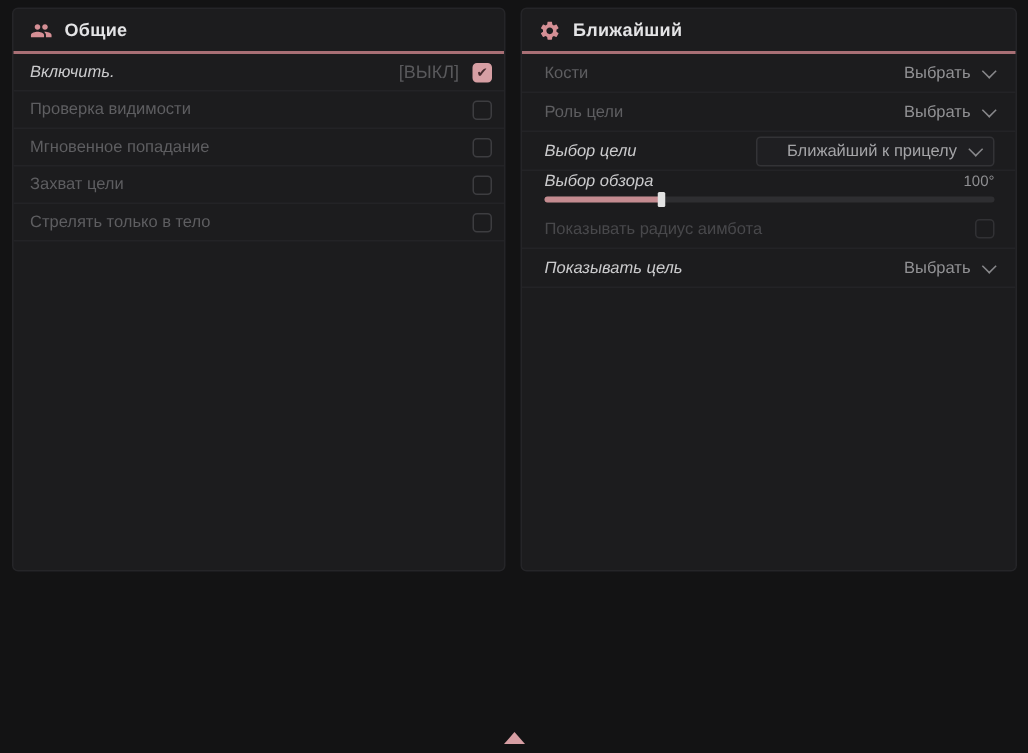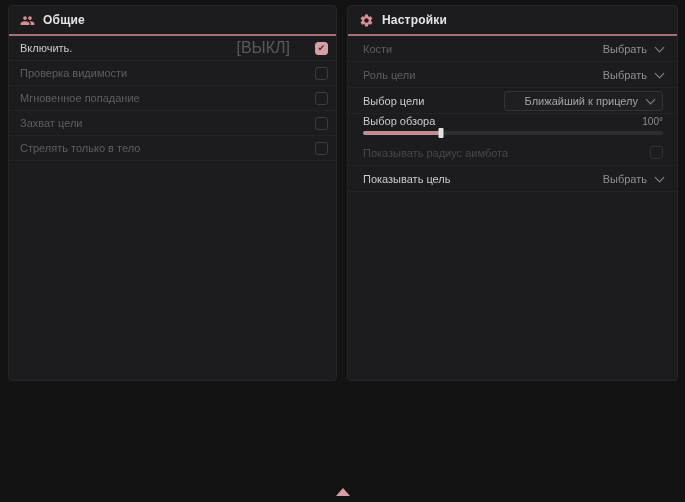--- a/index.html
+++ b/index.html
@@ -21,25 +21,25 @@
   .panel-title{font-size:12px;font-weight:bold;color:#e4e4e6;margin:0;letter-spacing:.2px;}
   .hicon{display:flex;align-items:center;}
   .hicon svg{width:15px;height:15px;fill:#d58f95;}
   .rows{width:100%;}
   .row{
     display:flex;align-items:center;justify-content:space-between;
     height:25px;padding:0 8px 0 11px;border-bottom:1px solid #232326;box-sizing:border-box;
   }
   .panel.right .row{height:26px;padding:0 14px 0 15px;}
   .label{font-size:11px;}
-  .state-on .label{color:#cbcbcd;}
+  .state-on .label{color:#cbcbcd;font-style:italic;}
   .state-off .label{color:#5e5e61;}
   .state-disabled .label{color:#48484b;}
   .right-cluster{display:flex;align-items:center;}
-  .tag{font-size:16px;color:#59595c;margin-right:25px;}
+  .tag{font-size:12px;color:#59595c;margin-right:9px;}
   .checkbox{
     width:13px;height:13px;border:1px solid #3d3d40;border-radius:3px;
     box-sizing:border-box;display:flex;align-items:center;justify-content:center;
     background:transparent;cursor:pointer;
   }
   .state-disabled .checkbox{border-color:#313134;}
   .checkbox.checked{background:#d79fa4;border-color:#d79fa4;}
   .check{font-size:9px;line-height:1;color:#472a2e;font-weight:bold;}
   .dd{display:flex;align-items:center;cursor:pointer;}
   .dd-value{font-size:11px;color:#919194;}
@@ -113,21 +113,21 @@
     </div>
 </div>
 
 <div class="panel right">
   <div class="panel-header">
     <span class="hicon">
       <svg viewBox="0 0 24 24">
           <path d="M19.14,12.94c0.04-0.3,0.06-0.61,0.06-0.94c0-0.32-0.02-0.64-0.07-0.94l2.03-1.58c0.18-0.14,0.23-0.41,0.12-0.61 l-1.92-3.32c-0.12-0.22-0.37-0.29-0.59-0.22l-2.39,0.96c-0.5-0.38-1.03-0.7-1.62-0.94L14.4,2.81c-0.04-0.24-0.24-0.41-0.48-0.41 h-3.84c-0.24,0-0.43,0.17-0.47,0.41L9.25,5.35C8.66,5.59,8.12,5.92,7.63,6.29L5.24,5.33c-0.22-0.08-0.47,0-0.59,0.22L2.74,8.87 C2.62,9.08,2.66,9.34,2.86,9.48l2.03,1.58C4.84,11.36,4.8,11.69,4.8,12s0.02,0.64,0.07,0.94l-2.03,1.58 c-0.18,0.14-0.23,0.41-0.12,0.61l1.92,3.32c0.12,0.22,0.37,0.29,0.59,0.22l2.39-0.96c0.5,0.38,1.03,0.7,1.62,0.94l0.36,2.54 c0.05,0.24,0.24,0.41,0.48,0.41h3.84c0.24,0,0.44-0.17,0.47-0.41l0.36-2.54c0.59-0.24,1.13-0.56,1.62-0.94l2.39,0.96 c0.22,0.08,0.47,0,0.59-0.22l1.92-3.32c0.12-0.22,0.07-0.47-0.12-0.61L19.14,12.94z M12,15.6c-1.98,0-3.6-1.62-3.6-3.6 s1.62-3.6,3.6-3.6s3.6,1.62,3.6,3.6S13.98,15.6,12,15.6z"></path>
         </svg>
     </span>
-    <h1 class="panel-title">Настройки</h1>
+    <h1 class="panel-title">Ближайший</h1>
   </div>
   <div class="rows" id="right-rows">
       <div class="row state-off">
         <span class="label">Кости</span>
         <span class="right-cluster">
           <span class="dd">
             <span class="dd-value">Выбрать</span>
             <span class="chevron"></span>
           </span>
         </span>

